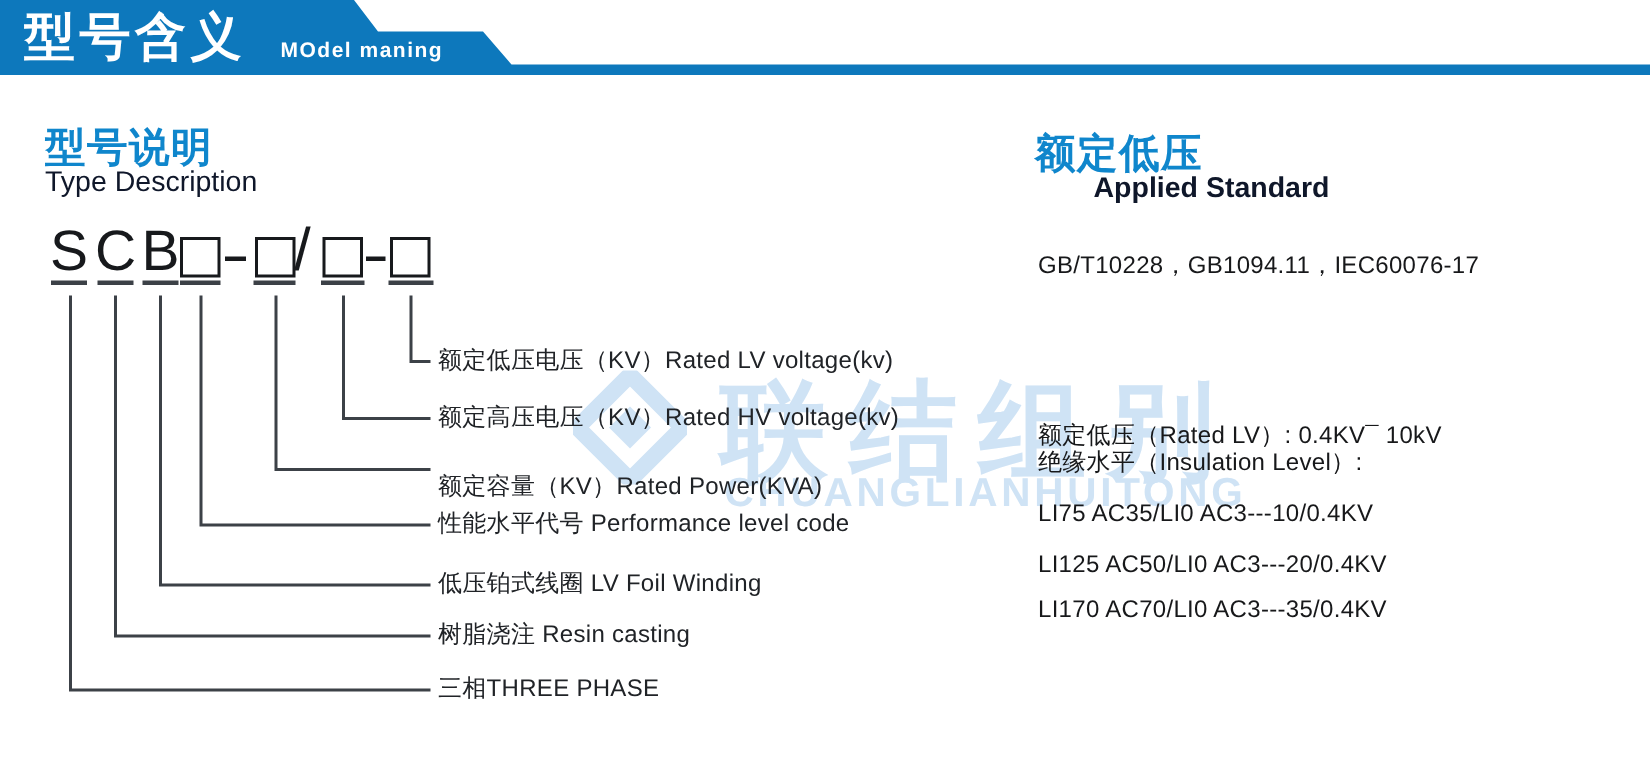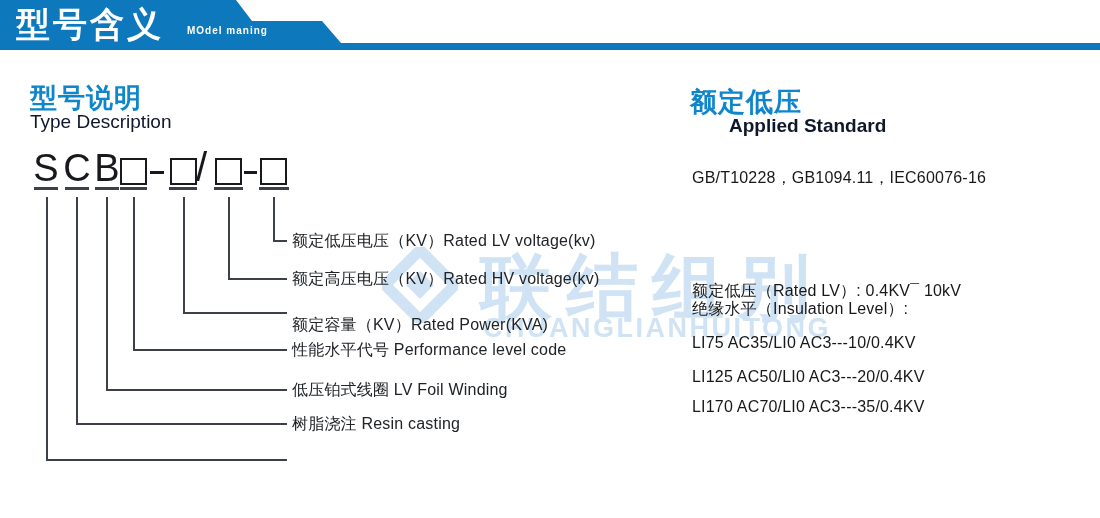--- a/index.html
+++ b/index.html
@@ -4,21 +4,21 @@
 <style>
   html,body{margin:0;padding:0;background:#fff;}
   body{font-family:"Liberation Sans","DejaVu Sans",sans-serif;}
   #page{position:relative;width:1100px;height:518px;background:#fff;overflow:hidden;}
 
   
   #banner-svg{position:absolute;left:0;top:0;z-index:3;}
   .banner-title{position:absolute;left:16px;top:2px;z-index:4;color:#fff;
     font-size:34px;font-weight:bold;letter-spacing:3px;}
   .banner-subtitle{position:absolute;left:187px;top:25px;z-index:4;color:#fff;
-    font-size:10px;font-weight:600;letter-spacing:1px;}
+    font-size:14px;font-weight:600;letter-spacing:1px;}
 
   
   .h-zh{position:absolute;font-size:27px;font-weight:bold;color:#0f86cc;letter-spacing:1px;z-index:2;}
   .h-en{position:absolute;font-size:19px;color:#0f172a;z-index:2;}
   #left-h-zh{left:30px;top:80px;}
   #left-h-en{left:30px;top:111px;}
   #right-h-zh{left:690px;top:84px;}
   #right-h-en{left:690px;top:115px;font-weight:bold;margin-left:39px;}
 
   
@@ -101,24 +101,25 @@
       <polyline points="47,197 47,460 287,460"></polyline>
     </g>
   </svg>
 
   <div class="code-label" style="top:230px;">额定低压电压（KV）Rated LV voltage(kv)</div>
   <div class="code-label" style="top:268px;">额定高压电压（KV）Rated HV voltage(kv)</div>
   <div class="code-label" style="top:302px;margin-top:12px;">额定容量（KV）Rated Power(KVA)</div>
   <div class="code-label" style="top:339px;">性能水平代号 Performance level code</div>
   <div class="code-label" style="top:379px;">低压铂式线圈 LV Foil Winding</div>
   <div class="code-label" style="top:413px;">树脂浇注 Resin casting</div>
+  <div class="code-label" style="top:449px;">三相THREE PHASE</div>
 
   <div id="right-h-zh" class="h-zh">额定低压</div>
   <div id="right-h-en" class="h-en">Applied Standard</div>
 
-  <div class="std-line" style="top:167px;">GB/T10228，GB1094.11，IEC60076-16</div>
+  <div class="std-line" style="top:167px;">GB/T10228，GB1094.11，IEC60076-17</div>
   <div class="std-line" style="top:280px;">额定低压（Rated LV）: 0.4KV¯ 10kV</div>
   <div class="std-line" style="top:298px;">绝缘水平（Insulation Level）:</div>
   <div class="std-line" style="top:332px;">LI75 AC35/LI0 AC3---10/0.4KV</div>
   <div class="std-line" style="top:366px;">LI125 AC50/LI0 AC3---20/0.4KV</div>
   <div class="std-line" style="top:396px;">LI170 AC70/LI0 AC3---35/0.4KV</div>
 
 </div>
 
 </body></html>

